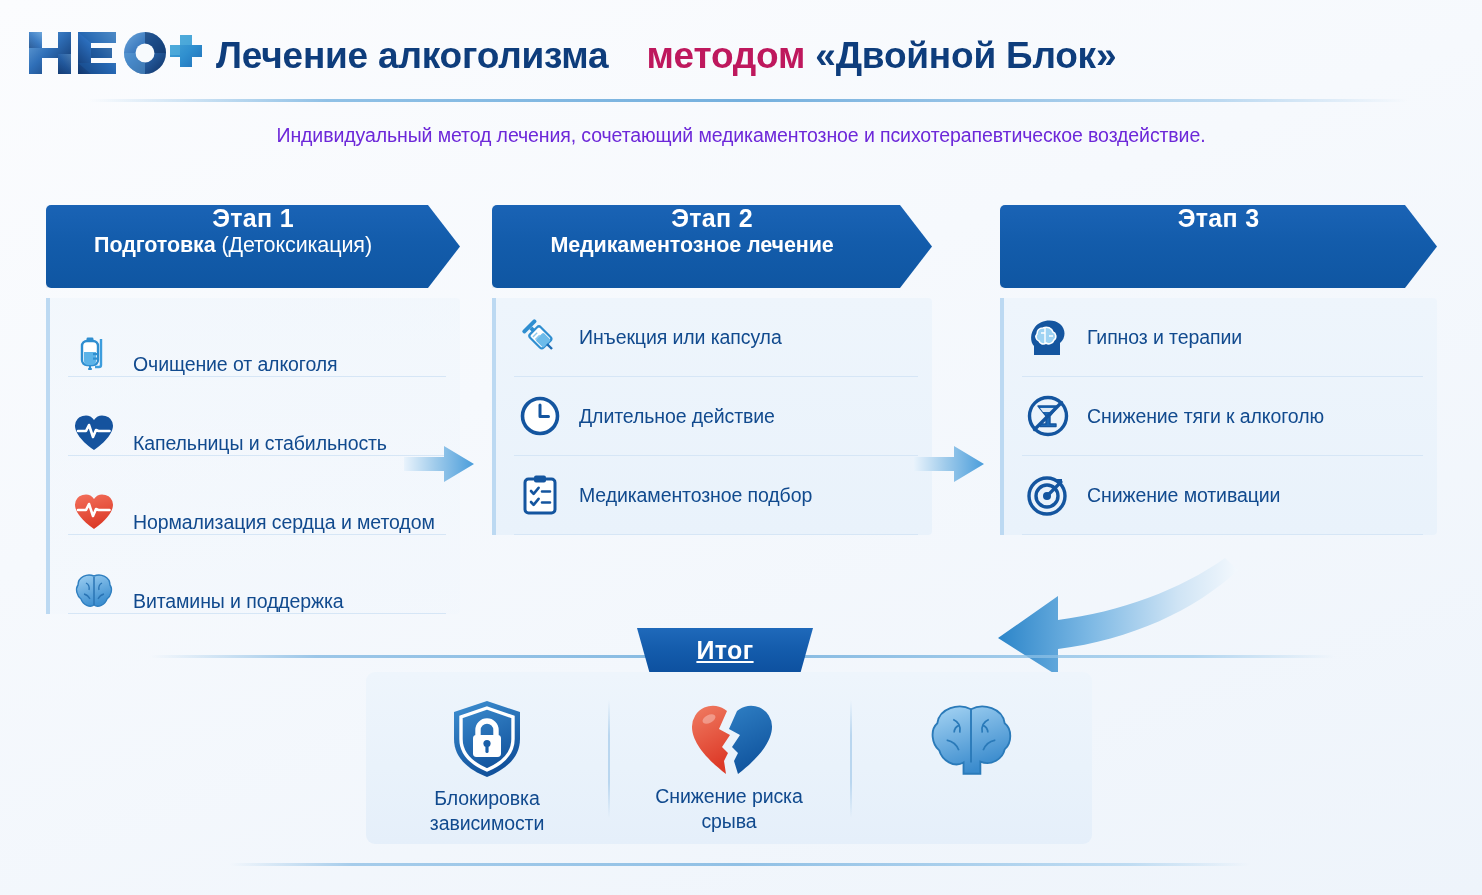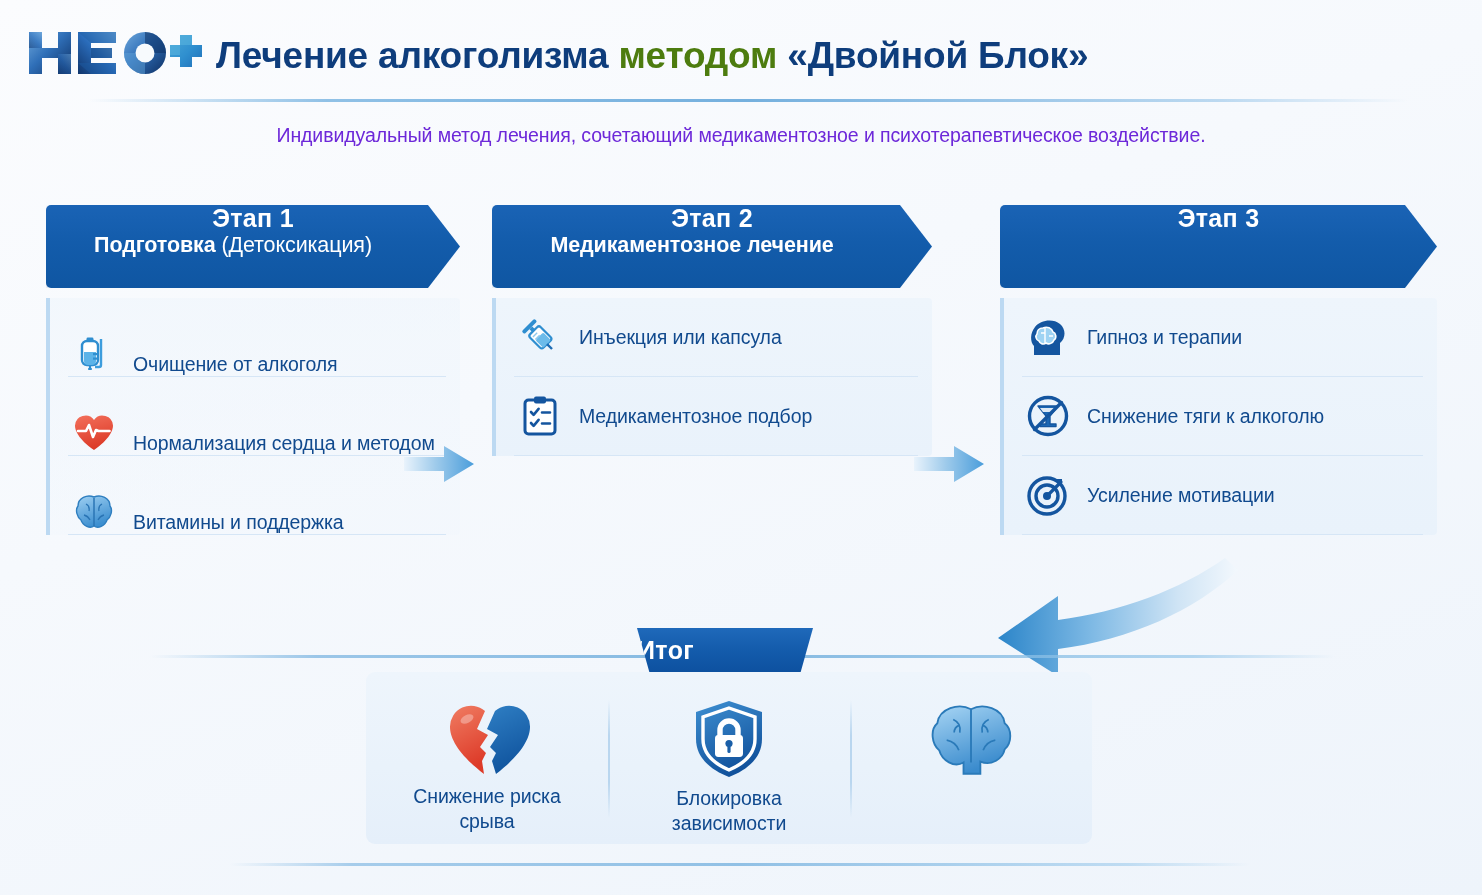--- a/index.html
+++ b/index.html
@@ -33,21 +33,21 @@
 
   .title {
     position: absolute;
     left: 216px; top: 35px;
     font-size: 37px;
     font-weight: bold;
     white-space: nowrap;
     letter-spacing: -0.2px;
   }
   .title .t-dark  { color: #0e3d7c; }
-  .title .t-mid   { color: #4d7c0f; }
+  .title .t-mid   { color: #be185d; margin-left: 28px; }
 
   .header-rule {
     position: absolute;
     left: 88px; top: 99px;
     width: 1320px; height: 3px;
     background: linear-gradient(to right,
         rgba(160,200,235,0) 0%,
         rgba(126,183,226,0.85) 18%,
         rgba(110,172,220,0.95) 50%,
         rgba(150,196,232,0.6) 86%,
@@ -175,22 +175,24 @@
 
   .result-banner {
     position: absolute;
     left: 637px; top: 628px;
     width: 176px; height: 44px;
     background: linear-gradient(180deg, #1f69ba 0%, #145cac 48%, #0d51a0 100%);
     clip-path: polygon(0 0, 100% 0, 93% 100%, 7% 100%);
     color: #ffffff;
     font-size: 25px;
     font-weight: bold;
+    text-align: center;
     line-height: 44px;
     letter-spacing: 0.4px;
+    text-decoration: underline;
   }
 
   .result-panel {
     position: absolute;
     left: 366px; top: 672px;
     width: 726px; height: 172px;
     background: linear-gradient(180deg, #eef5fc 0%, #e9f2fb 55%, #e5effa 100%);
     border-radius: 9px;
     display: flex;
     align-items: center;
@@ -313,20 +315,29 @@
             <path d="M10 18 h12 v9 a4 4 0 0 1 -4 4 h-4 a4 4 0 0 1 -4 -4 Z" fill="#5cb3e8"></path>
             <rect x="19" y="19" width="5" height="2.2" fill="#2f8ed0"></rect>
             <rect x="19" y="23.5" width="5" height="2.2" fill="#2f8ed0"></rect>
             <rect x="12.5" y="3.5" width="7" height="4" rx="1.4" fill="#2f8ed0"></rect>
             <path d="M16 31 v4 M14.2 35 h3.6" stroke="#2f8ed0" stroke-width="2.2" fill="none"></path>
           </svg>
         </span>
         <span class="flabel">Очищение от алкоголя</span>
       </div>
 
+      <div class="feature">
+        <span class="ficon">
+          <svg width="40" height="38" viewBox="0 0 40 38">
+            <path d="M20 36 C4 25 1 16 1 11.5 A10.5 10.5 0 0 1 20 6 A10.5 10.5 0 0 1 39 11.5 C39 16 36 25 20 36 Z" fill="#15539e"></path>
+            <path d="M4 17 h8 l3 -6 l4 12 l3 -7 l2.5 1 h11" stroke="#ffffff" stroke-width="2.6" fill="none" stroke-linejoin="round" stroke-linecap="round"></path>
+          </svg>
+        </span>
+        <span class="flabel">Капельницы и стабильность</span>
+      </div>
 
       <div class="feature">
         <span class="ficon">
           <svg width="40" height="38" viewBox="0 0 40 38">
             <defs>
               <linearGradient id="redH" x1="0" y1="0" x2="0.3" y2="1">
                 <stop offset="0" stop-color="#f3705c"></stop>
                   <stop offset="1" stop-color="#dc3b28"></stop>
               </linearGradient>
             </defs>
@@ -373,20 +384,29 @@
               <rect x="13.5" y="12" width="15" height="19" rx="2.6" fill="#ffffff" stroke="#2f8ed0" stroke-width="2.2"></rect>
               <rect x="15.5" y="20" width="11" height="11" rx="1.6" fill="#6cbbea"></rect>
               <path d="M21 31 v7" stroke="#1c6bb4" stroke-width="2.4"></path>
               <path d="M16 16 h6 M16 19.5 h6" stroke="#8fc9ec" stroke-width="1.4"></path>
             </g>
           </svg>
         </span>
         <span class="flabel">Инъекция или капсула</span>
       </div>
 
+      <div class="feature">
+        <span class="ficon">
+          <svg width="42" height="42" viewBox="0 0 42 42">
+            <circle cx="21" cy="21" r="17.5" fill="#ffffff" stroke="#14559f" stroke-width="3.6"></circle>
+            <path d="M21 10 v11.5 h8.5" stroke="#14559f" stroke-width="3" fill="none" stroke-linecap="round" stroke-linejoin="round"></path>
+          </svg>
+        </span>
+        <span class="flabel">Длительное действие</span>
+      </div>
 
       <div class="feature">
         <span class="ficon">
           <svg width="40" height="42" viewBox="0 0 40 42">
             <rect x="5" y="5" width="30" height="34" rx="3.5" fill="#ffffff" stroke="#14559f" stroke-width="3"></rect>
             <rect x="14" y="1.5" width="12" height="7" rx="2" fill="#14559f"></rect>
             <path d="M11 17 l2.6 2.8 l5 -6" stroke="#14559f" stroke-width="2.6" fill="none" stroke-linecap="round" stroke-linejoin="round"></path>
             <path d="M11 28 l2.6 2.8 l5 -6" stroke="#14559f" stroke-width="2.6" fill="none" stroke-linecap="round" stroke-linejoin="round"></path>
             <path d="M22 17.5 h8 M22 28.5 h8" stroke="#14559f" stroke-width="2.6" stroke-linecap="round"></path>
           </svg>
@@ -430,21 +450,21 @@
         <span class="ficon">
           <svg width="44" height="44" viewBox="0 0 44 44">
             <circle cx="21" cy="23" r="18" fill="none" stroke="#14559f" stroke-width="3.4"></circle>
             <circle cx="21" cy="23" r="11" fill="none" stroke="#14559f" stroke-width="3.4"></circle>
             <circle cx="21" cy="23" r="4" fill="#14559f"></circle>
             <path d="M21 23 L35 9" stroke="#14559f" stroke-width="3.2" stroke-linecap="round"></path>
             <path d="M30 6 l6 0 l0 6 l-4 -2 Z" fill="#14559f"></path>
             <path d="M36 13 l0 -7 l-7 0 l3 3 Z" fill="#14559f"></path>
           </svg>
         </span>
-        <span class="flabel">Усиление мотивации</span>
+        <span class="flabel">Снижение мотивации</span>
       </div>
 
     </div>
   </div>
 
   <div class="chev-arrow chev-arrow-1">
     <svg width="74" height="46" viewBox="0 0 74 46">
       <defs>
         <linearGradient id="arrG1" x1="0" y1="0" x2="1" y2="0">
           <stop offset="0" stop-color="#e9f3fc"></stop>
@@ -481,20 +501,43 @@
     </defs>
     <path d="M255 10 C210 42 150 64 88 72 L88 48 L28 90 L88 128 L88 101 C160 92 226 62 268 22 Z" fill="url(#curveG)"></path>
   </svg>
 </div>
 
 <div class="result-rule"></div>
 
 <div class="result-banner">Итог</div>
 
 <div class="result-panel">
+
+  <div class="result-item">
+    <span class="ricon">
+      <svg width="80" height="82" viewBox="0 0 80 82">
+        <defs>
+          <linearGradient id="shG" x1="0" y1="0" x2="0.4" y2="1">
+            <stop offset="0" stop-color="#3e90d2"></stop>
+              <stop offset="1" stop-color="#12529c"></stop>
+          </linearGradient>
+        </defs>
+        <path d="M40 3 L73 14 V41 C73 60 58 72 40 79 C22 72 7 60 7 41 V14 Z" fill="url(#shG)"></path>
+        <path d="M40 10 L66 19 V41 C66 56 54 66 40 72 C26 66 14 56 14 41 V19 Z" fill="none" stroke="#ffffff" stroke-width="3.4"></path>
+        <path d="M31 38 v-6 a9 9 0 0 1 18 0 v6" fill="none" stroke="#ffffff" stroke-width="5.4"></path>
+        <rect x="26" y="37" width="28" height="22" rx="3.4" fill="#ffffff"></rect>
+        <circle cx="40" cy="45.5" r="3.6" fill="#1a5fa8"></circle>
+        <path d="M40 47 v6.5" stroke="#1a5fa8" stroke-width="3.2" stroke-linecap="round"></path>
+      </svg>
+    </span>
+    <span class="rlabel">
+      <span>Блокировка</span><br>
+      <span>зависимости</span>
+    </span>
+  </div>
 
   <div class="result-item">
     <span class="ricon">
       <svg width="86" height="80" viewBox="0 0 86 80">
         <defs>
           <linearGradient id="bhR" x1="0" y1="0" x2="0.3" y2="1">
             <stop offset="0" stop-color="#f07d63"></stop>
               <stop offset="1" stop-color="#dd3a28"></stop>
           </linearGradient>
           <linearGradient id="bhB" x1="0" y1="0" x2="0.3" y2="1">
@@ -508,43 +551,20 @@
       </svg>
     </span>
     <span class="rlabel">
       <span>Снижение риска</span><br>
       <span>срыва</span>
     </span>
   </div>
 
   <div class="result-item">
     <span class="ricon">
-      <svg width="80" height="82" viewBox="0 0 80 82">
-        <defs>
-          <linearGradient id="shG" x1="0" y1="0" x2="0.4" y2="1">
-            <stop offset="0" stop-color="#3e90d2"></stop>
-              <stop offset="1" stop-color="#12529c"></stop>
-          </linearGradient>
-        </defs>
-        <path d="M40 3 L73 14 V41 C73 60 58 72 40 79 C22 72 7 60 7 41 V14 Z" fill="url(#shG)"></path>
-        <path d="M40 10 L66 19 V41 C66 56 54 66 40 72 C26 66 14 56 14 41 V19 Z" fill="none" stroke="#ffffff" stroke-width="3.4"></path>
-        <path d="M31 38 v-6 a9 9 0 0 1 18 0 v6" fill="none" stroke="#ffffff" stroke-width="5.4"></path>
-        <rect x="26" y="37" width="28" height="22" rx="3.4" fill="#ffffff"></rect>
-        <circle cx="40" cy="45.5" r="3.6" fill="#1a5fa8"></circle>
-        <path d="M40 47 v6.5" stroke="#1a5fa8" stroke-width="3.2" stroke-linecap="round"></path>
-      </svg>
-    </span>
-    <span class="rlabel">
-      <span>Блокировка</span><br>
-      <span>зависимости</span>
-    </span>
-  </div>
-
-  <div class="result-item">
-    <span class="ricon">
       <svg width="92" height="82" viewBox="0 0 92 82">
         <defs>
           <linearGradient id="brB" x1="0" y1="0" x2="0.4" y2="1">
             <stop offset="0" stop-color="#a7d5f4"></stop>
               <stop offset="1" stop-color="#3a8bcd"></stop>
           </linearGradient>
         </defs>
         <path d="M46 7 C33 0 12 6 10 22 C2 29 4 44 12 51 C15 62 28 70 38 64 L38 76 L56 76 L56 63 C68 68 80 60 82 50 C90 43 90 28 82 22 C80 6 59 0 46 7 Z" fill="url(#brB)" stroke="#2a7ab9" stroke-width="2"></path>
         <path d="M46 7 V64" stroke="#2a7ab9" stroke-width="2" fill="none"></path>
         <path d="M27 18 q9 4 7 14 M65 18 q-9 4 -7 14 M20 40 q10 2 13 11 M72 40 q-10 2 -13 11 M34 24 q-6 2 -6 8 M58 24 q6 2 6 8" stroke="#2a7ab9" stroke-width="1.8" fill="none"></path>

